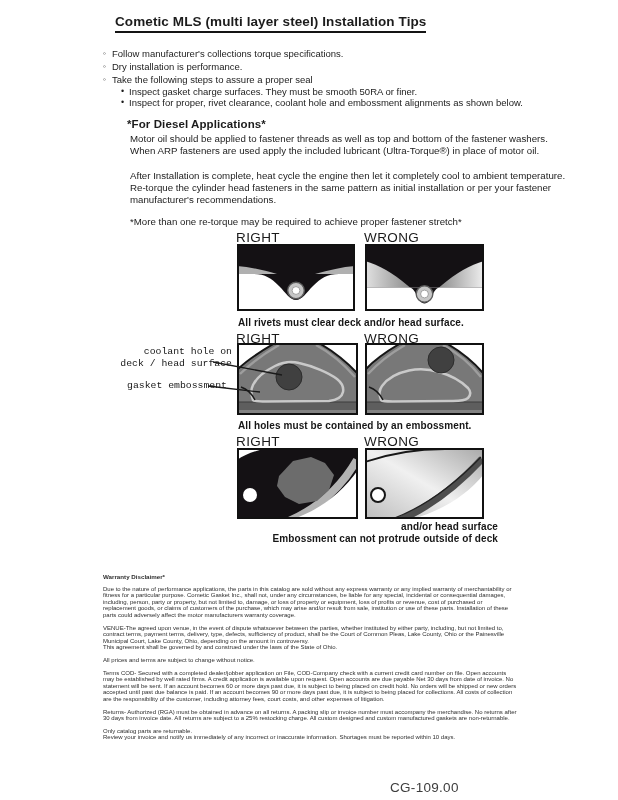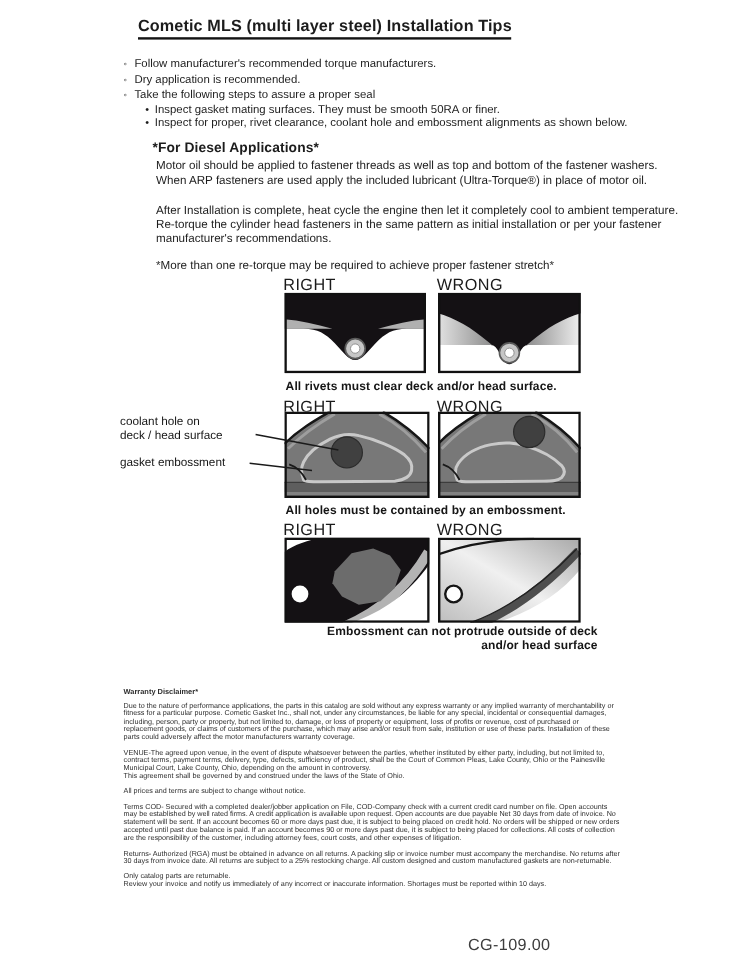--- a/index.html
+++ b/index.html
@@ -16,47 +16,47 @@
   }
   .bullet-row { left:103px; font-size:9.5px; line-height:12.5px; white-space:nowrap; }
   .bullet-row .mark { display:inline-block; width:9px; font-size:8px; vertical-align:top; }
   .sub-row { left:121px; font-size:9.5px; line-height:11.5px; white-space:nowrap; }
   .sub-row .mark { display:inline-block; width:8px; font-size:9px; vertical-align:top; }
   #diesel-heading { left:113px; top:118px; font-size:11.5px; font-weight:bold; letter-spacing:.1px;margin-left:14px; }
   .para { left:113px; width:445px; font-size:9.7px; line-height:12.2px;margin-left:17px; }
   
   .rw-label { font-size:13.5px; letter-spacing:.4px; color:#1a1a1a; text-align:left; width:120px; }
   .caption { font-size:10px; font-weight:bold; color:#161616; letter-spacing:.1px;text-align:right; }
-  .pointer-label { font-size:9.8px; color:#161616; text-align:left; line-height:11.5px; }
+  .pointer-label { font-size:9.8px; color:#161616; text-align:right; line-height:11.5px;font-family:Liberation Mono, monospace; }
   .panel { position:absolute; display:block; }
   
   #disclaimer { left:103px; top:574px; width:414px; font-size:6px; line-height:6.6px; color:#2e2e2e; }
   #disclaimer .dh { font-weight:bold; font-size:6.2px; margin-bottom:5px; }
   #disclaimer p { margin-bottom:6px; }
   #disclaimer p.tight { margin-bottom:0; }
   #doc-number { left:390px; top:760px; font-size:13.5px; color:#3d3d3d; letter-spacing:.3px;margin-top:20px; }
 </style>
 </head>
 <body>
 
 <div id="page">
 
   <div id="title" class="abs">Cometic MLS (multi layer steel) Installation Tips</div>
 
   <div class="abs bullet-row" style="top:48px">
-    <span class="mark">◦</span><span>Follow manufacturer's recommended torque manufacturers.</span>
+    <span class="mark">◦</span><span>Follow manufacturer's collections torque specifications.</span>
   </div>
   <div class="abs bullet-row" style="top:61px">
-    <span class="mark">◦</span><span>Dry application is recommended.</span>
+    <span class="mark">◦</span><span>Dry installation is performance.</span>
   </div>
   <div class="abs bullet-row" style="top:74px">
     <span class="mark">◦</span><span>Take the following steps to assure a proper seal</span>
   </div>
   <div class="abs sub-row" style="top:86px">
-    <span class="mark">•</span><span>Inspect gasket mating surfaces.  They must be smooth 50RA or finer.</span>
+    <span class="mark">•</span><span>Inspect gasket charge surfaces.  They must be smooth 50RA or finer.</span>
   </div>
   <div class="abs sub-row" style="top:97px">
     <span class="mark">•</span><span>Inspect for proper, rivet clearance, coolant hole and embossment alignments as shown below.</span>
   </div>
 
   <div id="diesel-heading" class="abs">*For Diesel Applications*</div>
   <p class="abs para" style="top:133px">Motor oil should be applied to fastener threads as well as top and bottom of the fastener washers. When ARP fasteners are used apply the included lubricant (Ultra-Torque®) in place of motor oil.</p>
   <p class="abs para" style="top:216px">*More than one re-torque may be required to achieve proper fastener stretch*</p>
   <p class="abs para" style="top:170px">After Installation is complete, heat cycle the engine then let it completely cool to ambient temperature. Re-torque the cylinder head fasteners in the same pattern as initial installation or per your fastener manufacturer's recommendations.</p>
 
@@ -170,22 +170,22 @@
     <rect x="0" y="0" width="119" height="71" fill="url(#g3)"></rect>
     <path d="M0,14 C26,5 52,1 80,1" fill="none" stroke="#161616" stroke-width="1.8"></path>
     <path d="M30,74 C60,62 90,40 117,11" fill="none" stroke="#4e4e4e" stroke-width="7"></path>
     <path d="M27,71 C57,60 88,38 116,9" fill="none" stroke="#222222" stroke-width="1.2"></path>
     <path d="M119,26 C102,47 78,62 48,71 L119,71 Z" fill="#ffffff"></path>
     <circle cx="13" cy="47" r="7" fill="#ffffff" stroke="#161616" stroke-width="2"></circle>
     <rect x="1" y="1" width="117" height="69" fill="none" stroke="#111111" stroke-width="2"></rect>
   </svg>
 
   <div class="abs caption" style="left:238px; top:521px; width:260px; line-height:12px">
+    <div>and/or head surface</div>
     <div>Embossment can not protrude outside of deck</div>
-    <div>and/or head surface</div>
   </div>
 
   <div id="disclaimer" class="abs">
     <div class="dh">Warranty Disclaimer*</div>
     <p>Due to the nature of performance applications, the parts in this catalog are sold without any express warranty or any implied warranty of merchantability or fitness for a particular purpose.  Cometic Gasket Inc., shall not, under any circumstances, be liable for any special, incidental or consequential damages, including, person, party or property, but not limited to, damage, or loss of property or equipment, loss of profits or revenue, cost of purchased or replacement goods, or claims of customers of the purchase, which may arise and/or result from sale, institution or use of these parts.  Installation of these parts could adversely affect the motor manufacturers warranty coverage.</p>
     <p class="tight">VENUE-The agreed upon venue, in the event of dispute whatsoever between the parties, whether instituted by either party, including, but not limited to, contract terms, payment terms, delivery, type, defects, sufficiency of product, shall be the Court of Common Pleas, Lake County, Ohio or the Painesville Municipal Court, Lake County, Ohio, depending on the amount in controversy.</p>
     <p>This agreement shall be governed by and construed under the laws of the State of Ohio.</p>
     <p>All prices and terms are subject to change without notice.</p>
     <p>Terms COD- Secured with a completed dealer/jobber application on File, COD-Company check with a current credit card number on file.  Open accounts may be established by well rated firms.  A credit application is available upon request.  Open accounts are due payable Net 30 days from date of invoice.  No statement will be sent.  If an account becomes 60 or more days past due, it is subject to being placed on credit hold.  No orders will be shipped or new orders accepted until past due balance is paid.  If an account becomes 90 or more days past due, it is subject to being placed for collections.  All costs of collection are the responsibility of the customer, including attorney fees, court costs, and other expenses of litigation.</p>
     <p>Returns- Authorized (RGA) must be obtained in advance on all returns.  A packing slip or invoice number must accompany the merchandise.  No returns after 30 days from invoice date.  All returns are subject to a 25% restocking charge.  All custom designed and custom manufactured gaskets are non-returnable.</p>

